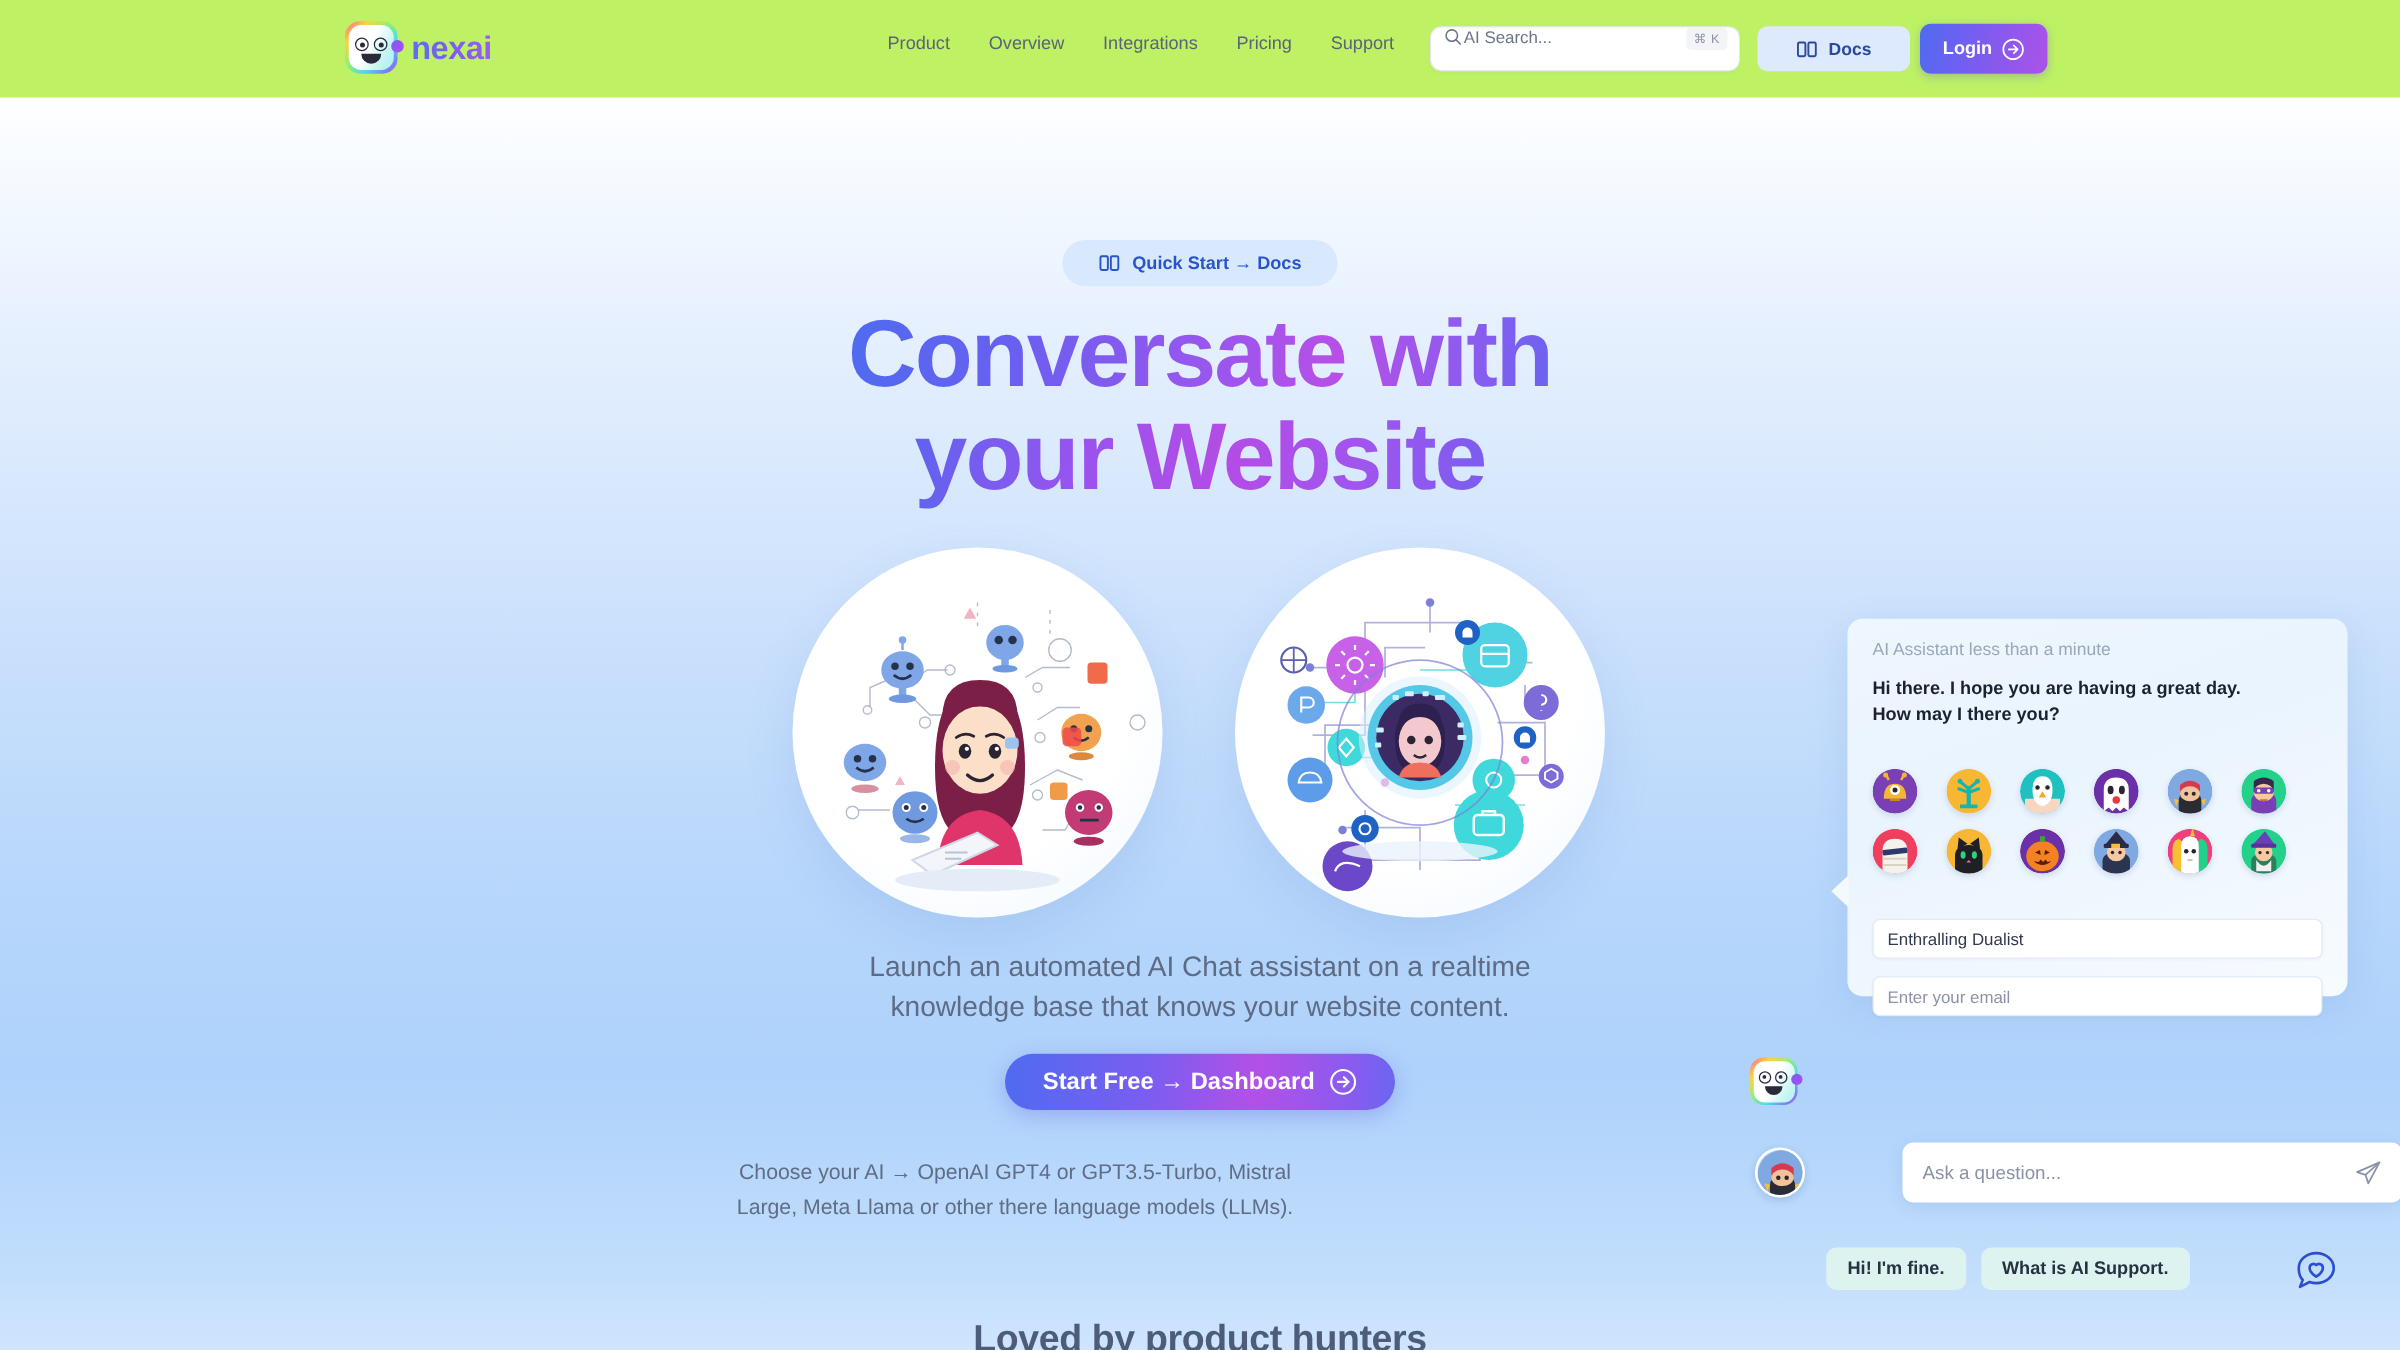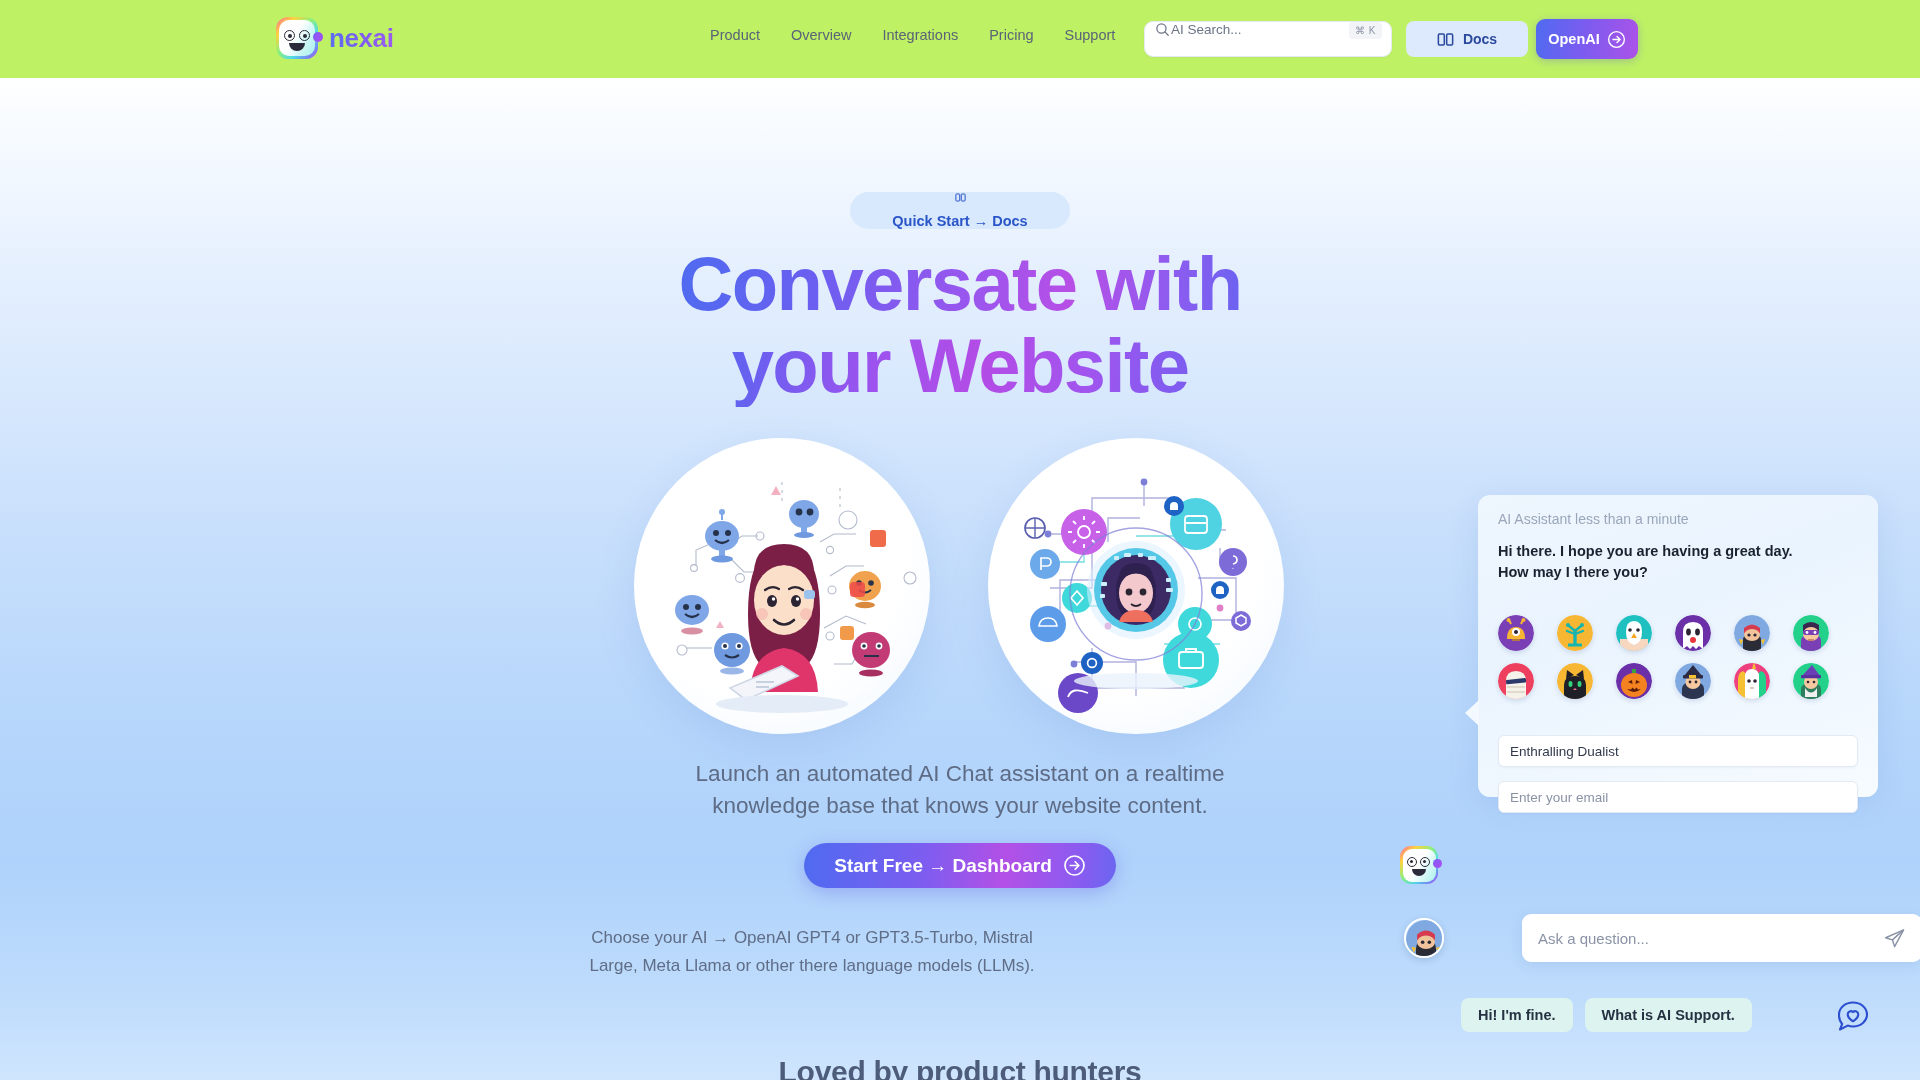--- a/index.html
+++ b/index.html
@@ -90,21 +90,21 @@
     background: linear-gradient(100deg,#4f6bf0 0%, #7a5cf0 45%, #ac52e8 100%);
     display:flex; align-items:center; justify-content:center; gap:7px;
     box-shadow: 0 2px 8px rgba(90,80,230,.30);
   }
   .login-btn .lbl { font-size:14.5px; font-weight:600; color:#fff; }
 
   
   .quick-start {
     position:absolute; left:850px; top:192px; width:220px; height:37px;
     background: rgba(214,231,253,.92); border-radius: 19px;
-    display:flex; align-items:center; justify-content:center; gap:10px; cursor:pointer;flex-direction:column;
+    display:flex; align-items:center; justify-content:center; gap:10px; cursor:pointer;
   }
   .quick-start .lbl { font-size:14.5px; font-weight:700; color:#2a55c8; white-space:nowrap; }
 
   .headline {
     position:absolute; left:0; top:243px; width:1920px; text-align:center;
     font-size: 76px; font-weight: 800; line-height: 82px; letter-spacing: -1.6px;
   }
   .headline .grad {
     background: linear-gradient(95deg,#4f6bf0 0%, #6a5ff0 24%, #9a56ee 52%, #b84fe6 70%, #8b5cf0 88%, #6b63f0 100%);
     -webkit-background-clip:text; background-clip:text; color:transparent;
@@ -266,21 +266,21 @@
 
   <button class="docs-btn">
     <svg width="17" height="17" viewBox="0 0 20 20" fill="none">
       <rect x="1.6" y="3.6" width="7" height="12.8" rx="1.3" stroke="#2b4a9e" stroke-width="1.8"></rect>
       <rect x="11.4" y="3.6" width="7" height="12.8" rx="1.3" stroke="#2b4a9e" stroke-width="1.8"></rect>
     </svg>
     <span class="lbl">Docs</span>
   </button>
 
   <button class="login-btn">
-    <span class="lbl">OpenAI</span>
+    <span class="lbl">Login</span>
     <svg width="19" height="19" viewBox="0 0 22 22" fill="none">
       <circle cx="11" cy="11" r="9.1" stroke="#fff" stroke-width="1.6"></circle>
       <path d="M7 11h8M11.6 7.4L15.2 11l-3.6 3.6" stroke="#fff" stroke-width="1.6" stroke-linecap="round" stroke-linejoin="round"></path>
     </svg>
   </button>
 </div>
 
 <div class="quick-start">
   <svg width="17" height="17" viewBox="0 0 20 20" fill="none">
     <rect x="1.6" y="3.6" width="7" height="12.8" rx="1.3" stroke="#2a55c8" stroke-width="1.8"></rect>

